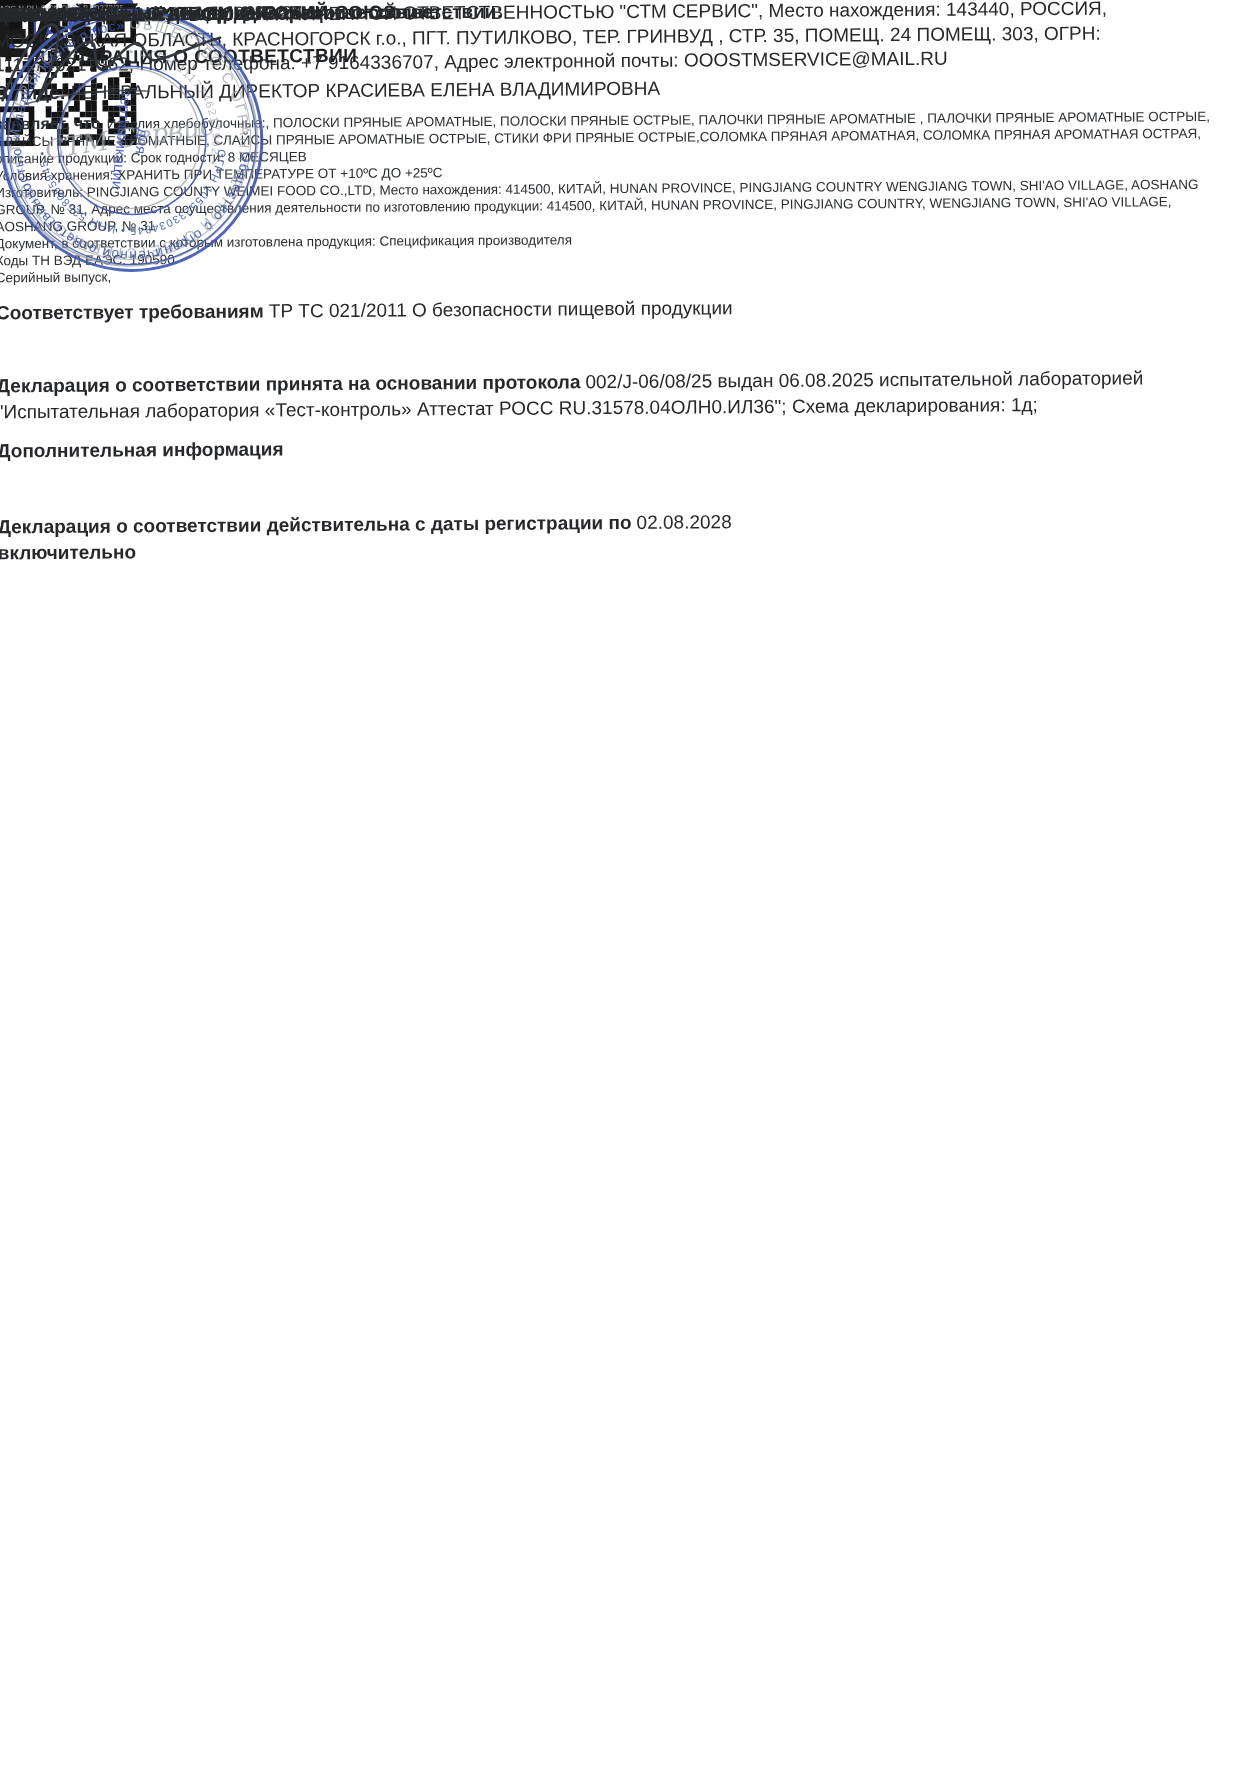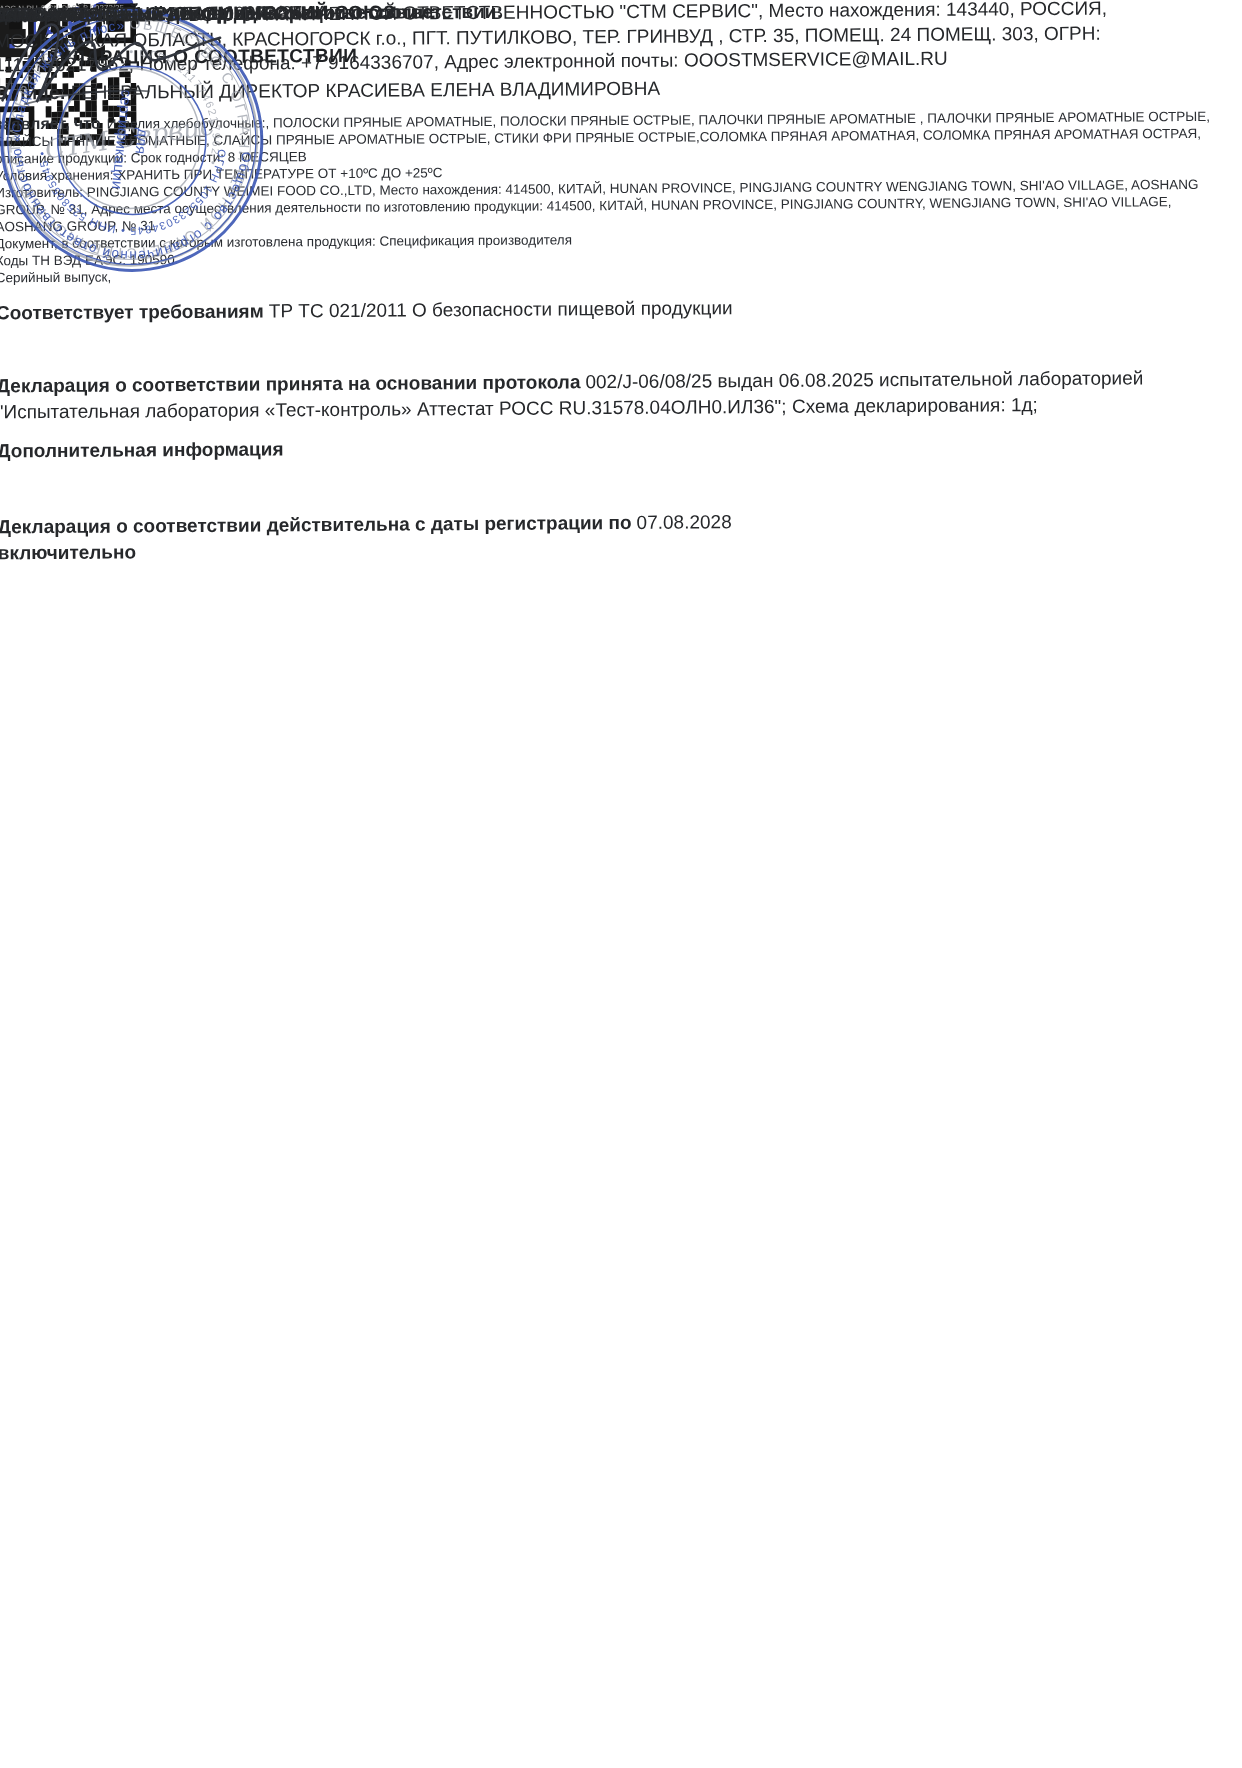--- a/index.html
+++ b/index.html
@@ -326,21 +326,21 @@
         <p>Коды ТН ВЭД ЕАЭС: 190590</p>
         <p>Серийный выпуск,</p>
       </div>
 
       <p class="p-complies"><b class="lbl">Соответствует требованиям</b><span>ТР ТС 021/2011 О безопасности пищевой продукции</span></p>
 
       <p class="p-basis"><b class="lbl">Декларация о соответствии принята на основании протокола</b><span>002/J-06/08/25 выдан 06.08.2025 испытательной лабораторией "Испытательная лаборатория «Тест-контроль»  Аттестат РОСС RU.31578.04ОЛН0.ИЛ36"; Схема декларирования: 1д;</span></p>
 
       <p class="p-additional">Дополнительная информация</p>
 
-      <p class="p-valid"><b class="lbl">Декларация о соответствии действительна с даты регистрации по</b><span>07.08.2028</span><b class="block">включительно</b></p>
+      <p class="p-valid"><b class="lbl">Декларация о соответствии действительна с даты регистрации по</b><span>02.08.2028</span><b class="block">включительно</b></p>
 
     </div>
 
     <div class="abs stamp stamp-gray">
       <svg viewBox="0 0 270 270" xmlns="http://www.w3.org/2000/svg">
         <defs>
           <path id="arcG1" d="M135,25 a110,110 0 1,1 -0.2,0"></path>
           <path id="arcG2" d="M135,52 a83,83 0 1,1 -0.2,0"></path>
         </defs>
         <circle cx="135" cy="135" r="127" fill="none" stroke="currentColor" stroke-width="2.5"></circle>

